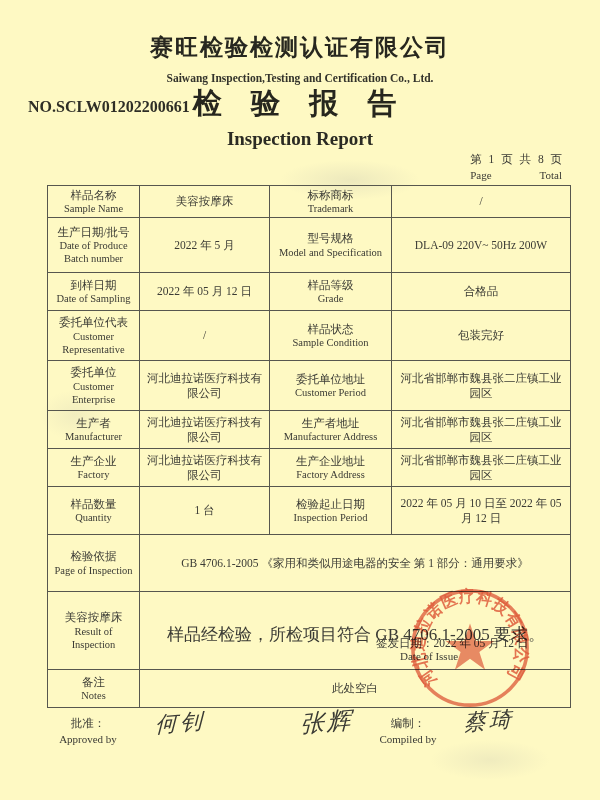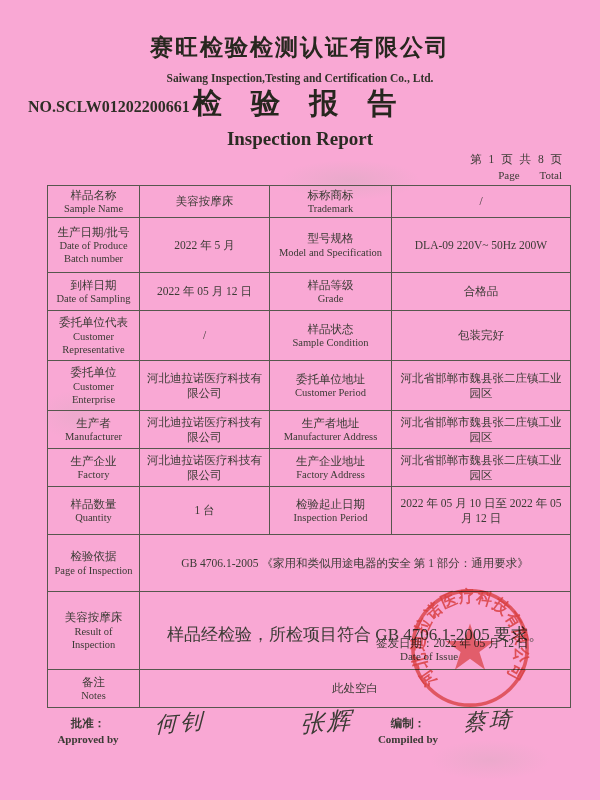--- a/index.html
+++ b/index.html
@@ -4,21 +4,21 @@
 <style>
   html,body{margin:0;padding:0;}
   body{
     font-family:"Liberation Serif","DejaVu Serif",serif;
     background:#e8e8e6;
   }
   .page{
     position:relative;
     width:600px;height:800px;
     margin:0 auto;
-    background:#f9a8d4;
+    background:#fef9c3;
     color:#3b3b35;
     overflow:hidden;
   }
   .smudge{position:absolute;border-radius:50%;pointer-events:none;}
   .smudge.s1{left:280px;top:160px;width:140px;height:40px;
     background:radial-gradient(closest-side,rgba(175,175,168,0.22),transparent);}
   .smudge.s2{left:40px;top:390px;width:70px;height:50px;
     background:radial-gradient(closest-side,rgba(175,175,168,0.16),transparent);}
   .smudge.s3{left:430px;top:740px;width:120px;height:40px;
     background:radial-gradient(closest-side,rgba(175,175,168,0.18),transparent);}
@@ -29,21 +29,21 @@
   .company-en{position:absolute;top:72px;left:0;width:100%;
     text-align:center;font-size:11.5px;font-weight:bold;color:#33332b;}
   .report-no{position:absolute;top:98px;left:28px;
     font-size:16px;font-weight:bold;color:#2e2e26;}
   .title-cn{position:absolute;top:84px;left:0;width:100%;
     text-align:center;font-size:29px;font-weight:bold;letter-spacing:11px;color:#26261e;}
   .title-en{position:absolute;top:128px;left:0;width:100%;
     text-align:center;font-size:19px;font-weight:bold;color:#2b2b23;}
   .page-info{position:absolute;top:152px;right:36px;text-align:right;}
   .page-info .cn-line{font-size:11.5px;letter-spacing:2px;}
-  .page-info .en-line{display:flex;justify-content:flex-end;gap:20px;
+  .page-info .en-line{display:flex;justify-content:space-between;gap:20px;
     font-size:11px;margin-top:2px;padding-right:2px;}
 
   
   table.rpt{
     position:absolute;left:47px;top:185px;width:523px;
     border-collapse:collapse;table-layout:fixed;padding-left:40px;
   }
   table.rpt td{
     border:1px solid #57574e;
     padding:1px 4px;
@@ -55,21 +55,21 @@
   td .en{font-size:10.5px;white-space:pre-line;}
   td.val{font-size:11.5px;}
   td.val-left{text-align:left;padding-left:10px;font-size:11.5px;}
   td.result-cell{position:relative;text-align:left;vertical-align:top;}
   .result-main{display:block;padding:8px 8px 0 10px;font-size:17px;}
   .issue-block{position:absolute;right:4px;bottom:5px;width:190px;}
   .issue-block .cn{font-size:11.5px;text-align:left;}
   .issue-block .en{font-size:11px;text-align:left;padding-left:24px;}
 
   
-  .sig-label{position:absolute;text-align:center;font-weight:bold;}
+  .sig-label{position:absolute;text-align:center;}
   .sig-label .cn{font-size:11.5px;}
   .sig-label .en{font-size:11px;margin-top:2px;}
   .signature{position:absolute;font-size:22px;font-style:italic;
     color:#3a3a34;transform:rotate(-5deg) skewX(-6deg);letter-spacing:3px;}
 
   
   .stamp{position:absolute;left:406px;top:584px;width:128px;height:128px;
     mix-blend-mode:multiply;opacity:0.92;pointer-events:none;}
 </style>
 </head>

